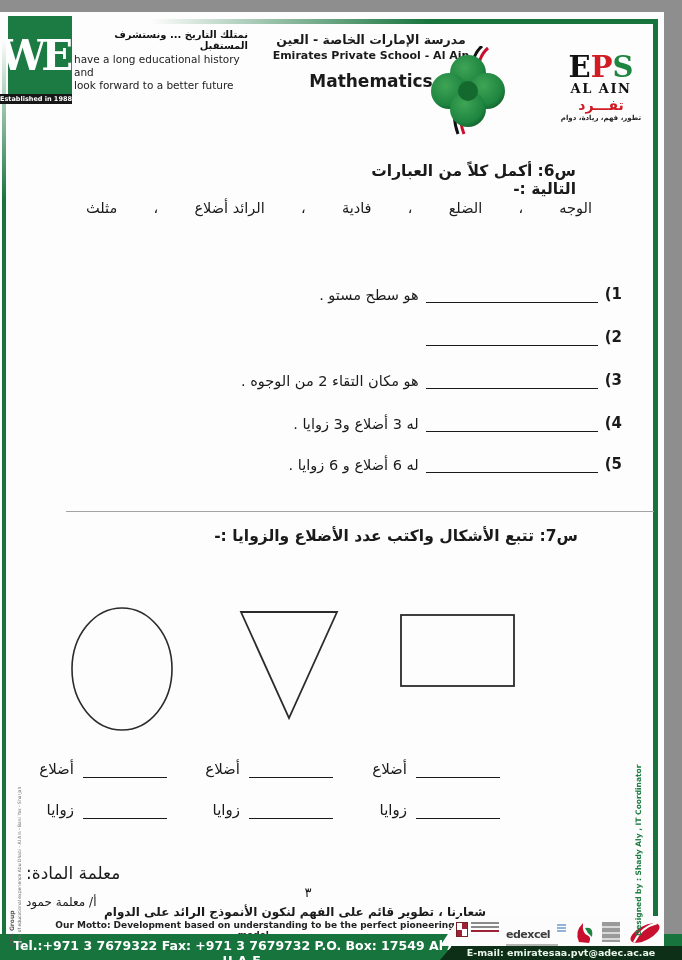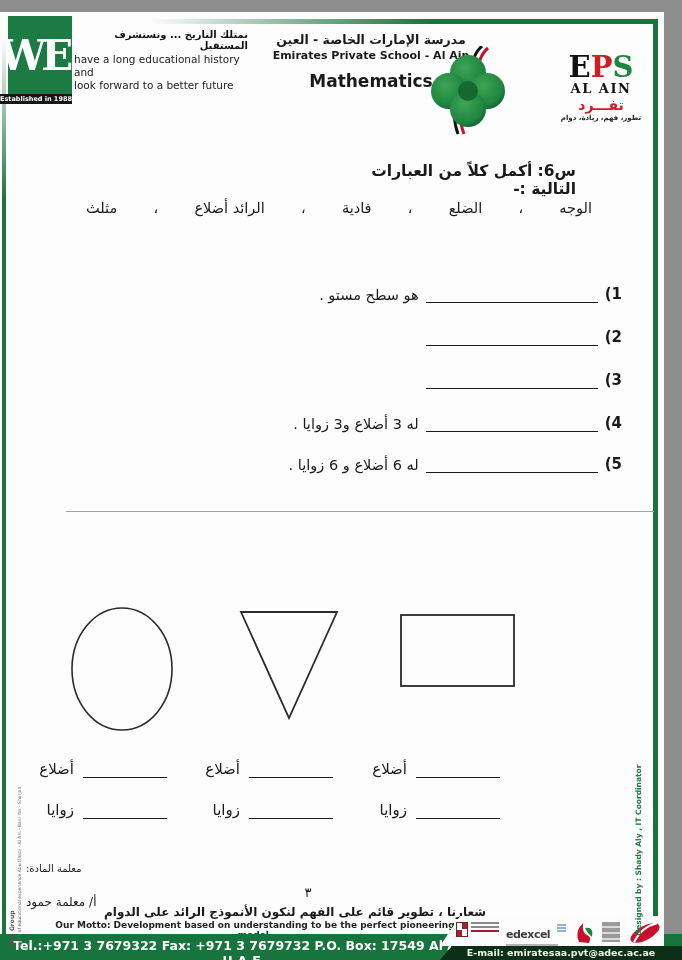--- a/index.html
+++ b/index.html
@@ -63,21 +63,21 @@
 
   .divider { position:absolute; left:66px; top:511px; width:588px; height:1px; background:#a3a3a3; }
 
   
   .q7-heading { position:absolute; left:210px; top:527px; width:372px; direction:rtl; text-align:center;
                 font-weight:bold; font-size:15.5px; }
   .shape { position:absolute; }
   .ans { position:absolute; direction:rtl; display:flex; align-items:flex-end; gap:9px; font-size:15px; }
 
   
-  .teacher-label { position:absolute; left:26px; top:863px; direction:rtl; font-size:10px; }
+  .teacher-label { position:absolute; left:26px; top:863px; direction:rtl; font-size:17px; }
   .teacher-name  { position:absolute; left:26px; top:895px; direction:rtl; font-size:12px; }
   .page-number   { position:absolute; left:296px; top:885px; width:24px; text-align:center; font-size:13px; }
   .motto-ar { position:absolute; left:88px; top:905px; width:398px; direction:rtl; text-align:right;
               font-weight:bold; font-size:12px; }
   .motto-en { position:absolute; left:55px; top:920px; width:400px; text-align:center;
               font-weight:bold; font-size:9px; color:#222; }
 
   .footer-bar { position:absolute; left:0; top:934px; width:682px; height:26px; background:#17743d; }
   .contact { position:absolute; left:10px; top:938px; width:468px; text-align:center;
              color:#fff; font-weight:bold; font-size:12.5px; }
@@ -183,34 +183,36 @@
     <span class="blank blank-item"></span>
     <span class="q-text">هو سطح مستو .</span>
   </div>
   <div class="q-item" style="top:329px">
     <span class="q-num">2)</span>
     <span class="blank blank-item"></span>
   </div>
   <div class="q-item" style="top:372px">
     <span class="q-num">3)</span>
     <span class="blank blank-item"></span>
+    <span class="q-text">هو مكان التقاء 2 من الوجوه .</span>
   </div>
   <div class="q-item" style="top:415px">
     <span class="q-num">4)</span>
     <span class="blank blank-item"></span>
     <span class="q-text">له 3 أضلاع و3 زوايا .</span>
   </div>
   <div class="q-item" style="top:456px">
     <span class="q-num">5)</span>
     <span class="blank blank-item"></span>
     <span class="q-text">له 6 أضلاع و 6 زوايا .</span>
   </div>
 
   <div class="divider"></div>
 
+  <div class="q7-heading">س7: تتبع الأشكال واكتب عدد الأضلاع والزوايا :-</div>
 
   <svg class="shape" style="left:70px; top:605px" width="104" height="128">
     <ellipse cx="52" cy="64" rx="50" ry="61" fill="none" stroke="#2b2b2b" stroke-width="1.6"></ellipse>
   </svg>
   <svg class="shape" style="left:238px; top:608px" width="102" height="114">
     <polygon points="3,4 99,4 51,110" fill="none" stroke="#2b2b2b" stroke-width="1.8"></polygon>
   </svg>
   <svg class="shape" style="left:400px; top:614px" width="116" height="74">
     <rect x="1" y="1" width="113" height="71" fill="none" stroke="#2b2b2b" stroke-width="1.8"></rect>
   </svg>

